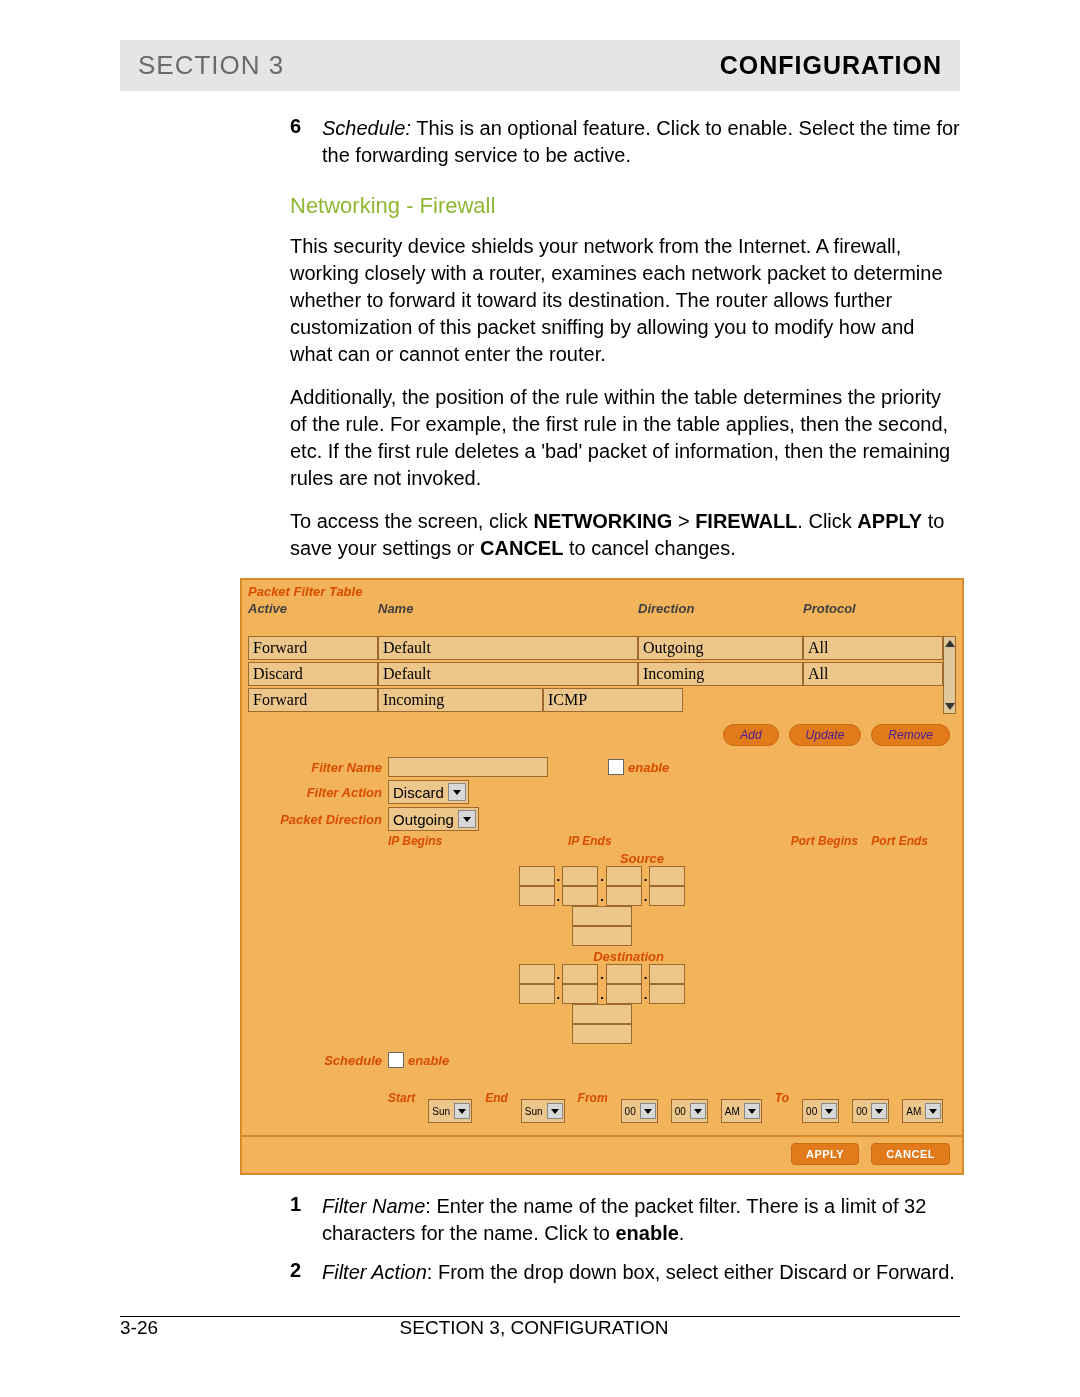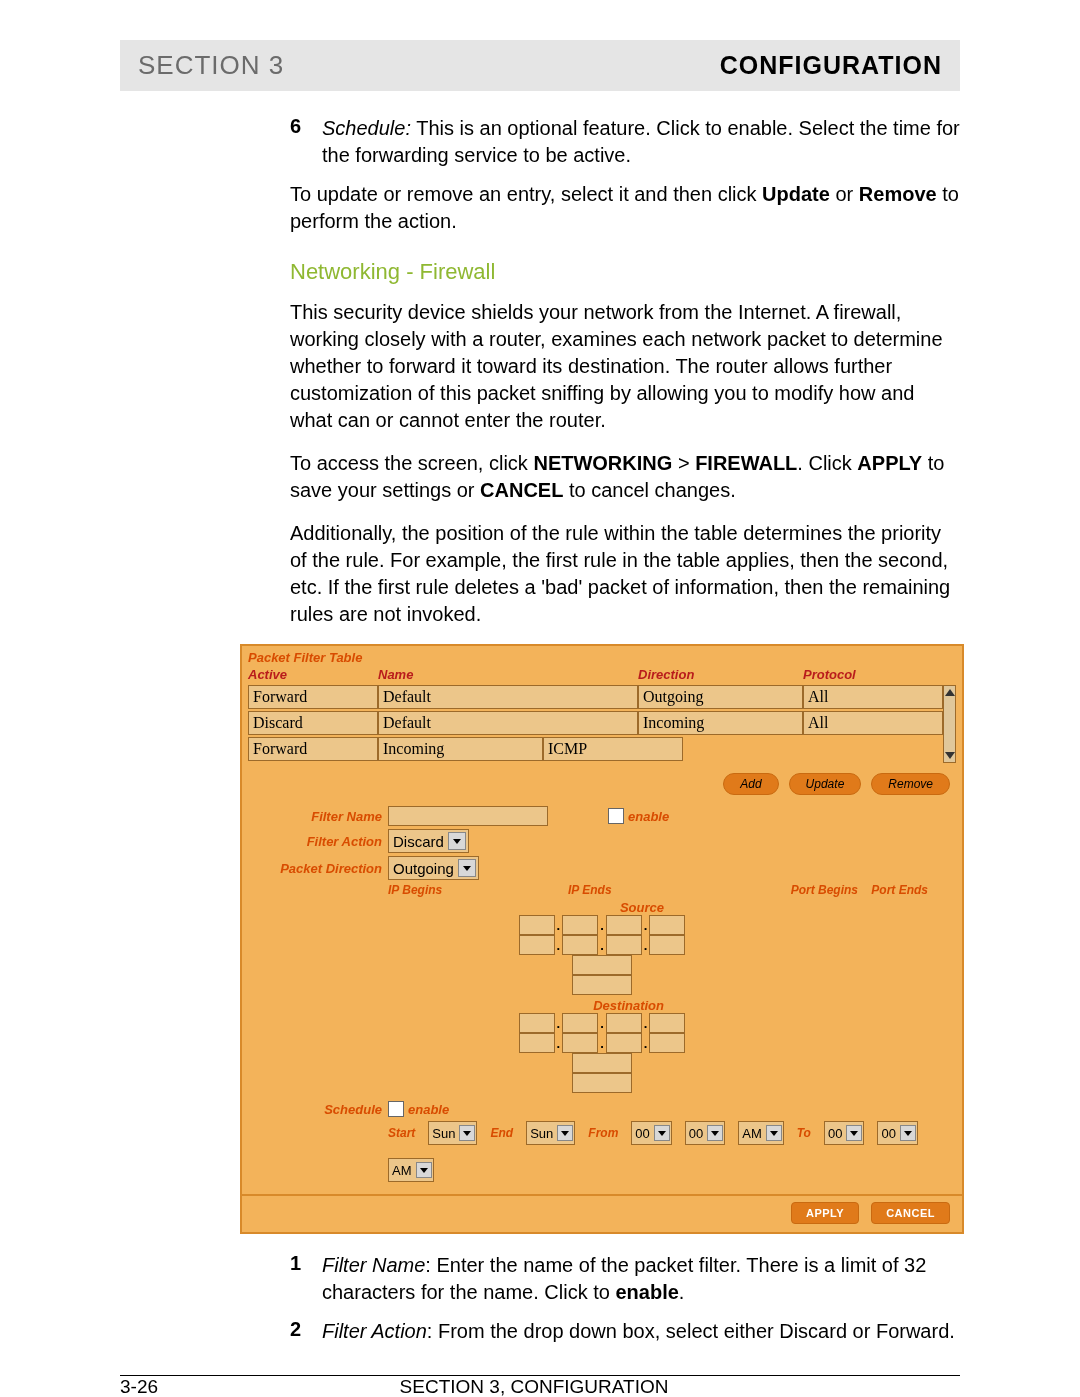--- a/index.html
+++ b/index.html
@@ -74,24 +74,24 @@
     position: relative;
   }
   .ui-panel .title {
     color: #d84c00;
     font-style: italic;
     font-weight: bold;
     padding: 4px 6px 0 6px;
   }
   .cols-row {
     display: flex;
-    color: #b91c1c;
-    font-style: italic;
-    font-weight: bold;
-    padding: 2px 6px 3px 6px;
+    color: #404040;
+    font-style: italic;
+    font-weight: bold;
+    padding: 2px 6px 20px 6px;
   }
   .cols-row .c1 { width: 130px; }
   .cols-row .c2 { width: 260px; }
   .cols-row .c3 { width: 165px; }
   .cols-row .c4 { width: 120px; }
 
   .table-wrap {
     display: flex;
     padding: 0 6px 4px 6px;
     gap: 0;
@@ -135,21 +135,21 @@
   .vscroll .arrow.down { border-top: 7px solid #333; }
 
   .pill-row {
     display: flex;
     justify-content: flex-end;
     gap: 10px;
     padding: 6px 12px 4px 0;
   }
   .pill {
     background: #e07a1a;
-    color: #000000;
+    color: #4c1d95;
     font-style: italic;
     font-size: 12px;
     padding: 3px 16px;
     border-radius: 12px;
     border: 1px solid #c96a10;
   }
 
   .form-area {
     padding: 4px 10px 6px 10px;
   }
@@ -251,21 +251,21 @@
     margin-top: 4px;
     flex-wrap: wrap;
     gap: 13px;
   }
   .sched-row .lbl {
     color: #d84c00;
     font-style: italic;
     font-weight: bold;
     font-size: 12px;
   }
-  .sel.sm { font-size: 13px; padding: 0 1px 0 3px; }
+  .sel.sm { font-size: 10px; padding: 0 1px 0 3px; margin-top: 27px; }
   .sel.sm .dd { width: 14px; height: 14px; }
 
   .hr-thin {
     border-top: 2px solid #d88a2a;
     margin: 6px 0 0 0;
   }
   .footer-pill-row {
     display: flex;
     justify-content: flex-end;
     gap: 12px;
@@ -304,31 +304,28 @@
 
   <div class="body-col">
 
     <div class="num-item">
       <div class="n">6</div>
       <div class="t">
         <span class="italic">Schedule:</span><span> This is an optional feature. Click to enable. Select the time for the forwarding service to be active.</span>
       </div>
     </div>
 
-    <p class="para">
-      <span>To update or remove an entry, select it and then click </span><span class="bold">Update</span><span> or </span><span class="bold">Remove</span><span> to perform the action.</span>
-    </p>
 
     <div class="section-heading">Networking - Firewall</div>
 
     <p class="para">This security device shields your network from the Internet. A firewall, working closely with a router, examines each network packet to determine whether to forward it toward its destination. The router allows further customization of this packet sniffing by allowing you to modify how and what can or cannot enter the router.</p>
+    <p class="para">Additionally, the position of the rule within the table determines the priority of the rule. For example, the first rule in the table applies, then the second, etc. If the first rule deletes a 'bad' packet of information, then the remaining rules are not invoked.</p>
     <p class="para">
       <span>To access the screen, click </span><span class="bold">NETWORKING</span><span> &gt; </span><span class="bold">FIREWALL</span><span>. Click </span><span class="bold">APPLY</span><span> to save your settings or </span><span class="bold">CANCEL</span><span> to cancel changes.</span>
     </p>
-    <p class="para">Additionally, the position of the rule within the table determines the priority of the rule. For example, the first rule in the table applies, then the second, etc. If the first rule deletes a 'bad' packet of information, then the remaining rules are not invoked.</p>
   </div>
 
   <div class="ui-panel" style="margin-left:120px;">
     <div class="title">Packet Filter Table</div>
     <div class="cols-row">
       <div class="c1">Active</div>
       <div class="c2">Name</div>
       <div class="c3">Direction</div>
       <div class="c4">Protocol</div>
     </div>

